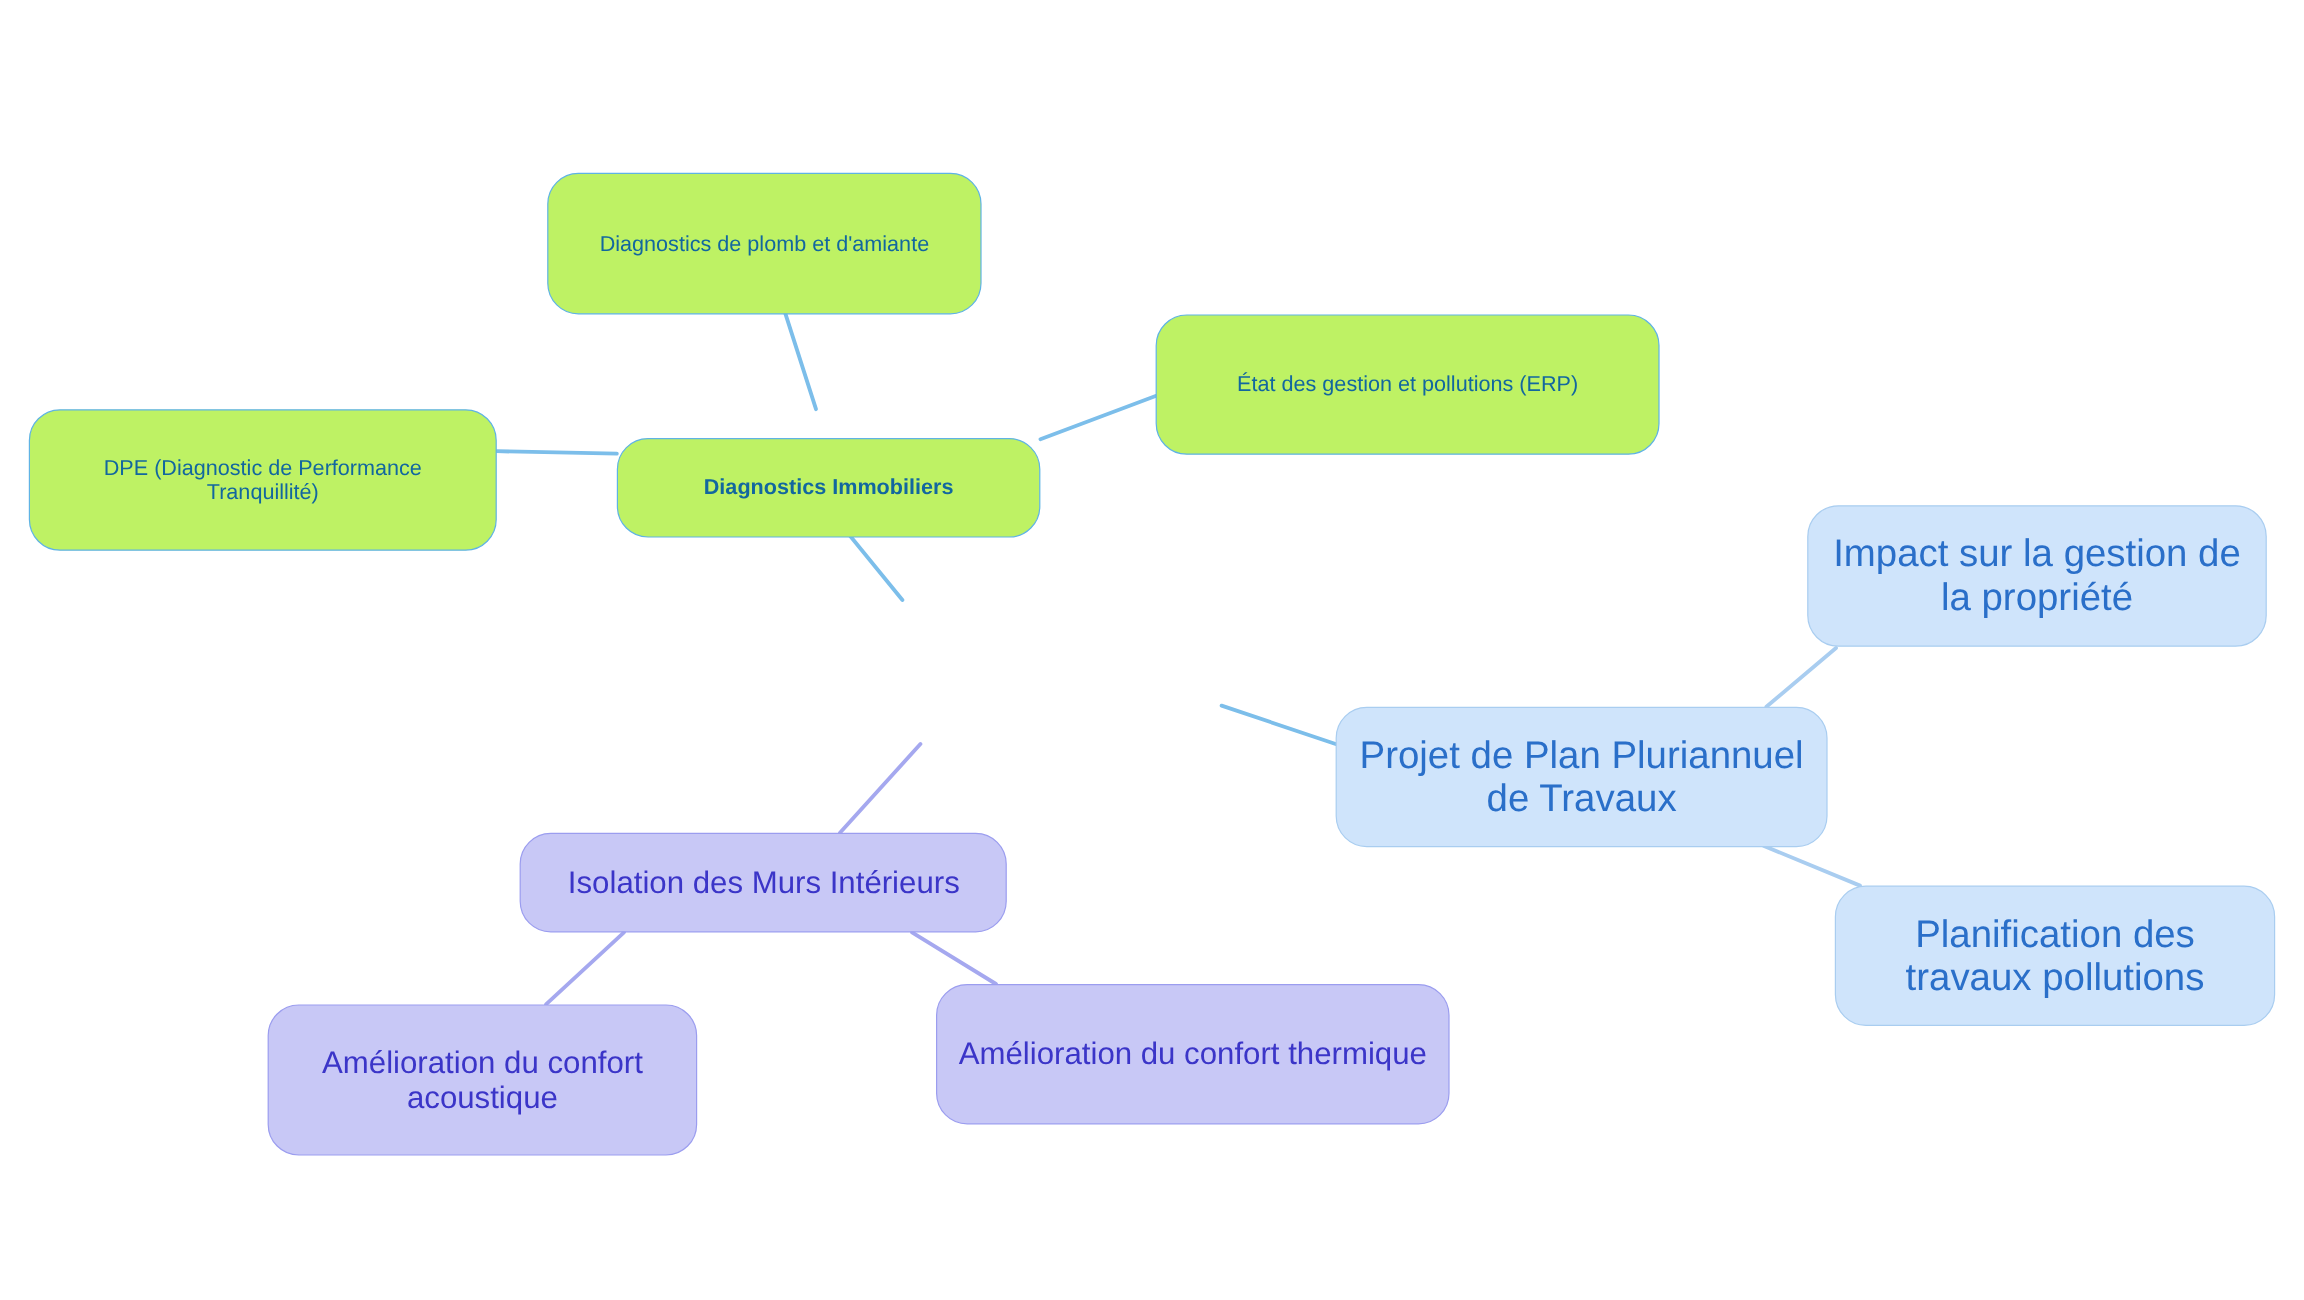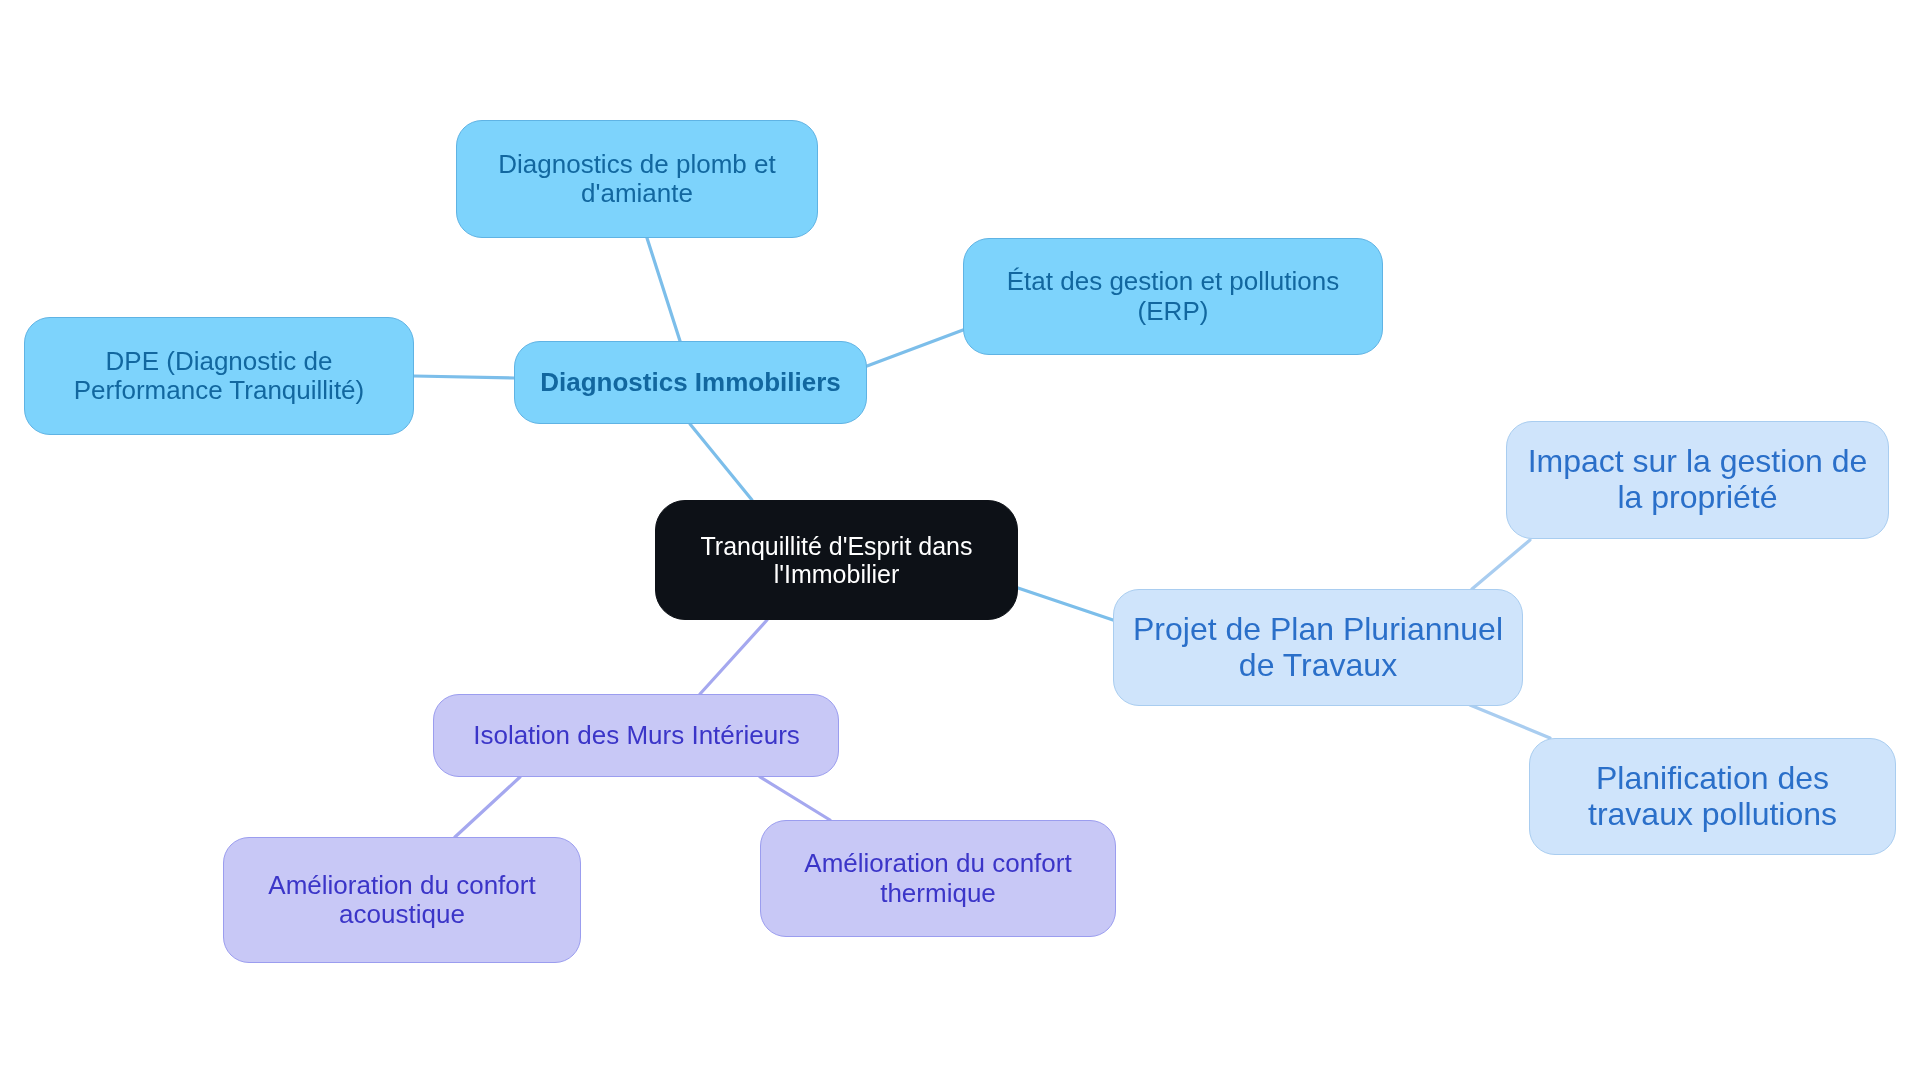--- a/index.html
+++ b/index.html
@@ -43,24 +43,25 @@
     padding: 4px 14px;
   }
   .node.root {
     background: #0d1117;
     border: 1px solid #0d1117;
     color: #ffffff;
     font-size: 25px;
     border-radius: 30px;
   }
   .node.blue-mid {
-    background: #7dd3fc;
+    background: #bef264;
     border: 1.6px solid #5fb3e4;
     color: #12679f;
-    font-size: 26px;
+    font-size: 18px;
+    margin-top: 24px;
   }
   .node.blue-light {
     background: #cfe4fb;
     border: 1.6px solid #a9cdf0;
     color: #2a6fc9;
     font-size: 32px;
   }
   .node.purple {
     background: #c8c8f6;
     border: 1.6px solid #9b9def;
@@ -79,23 +80,20 @@
       <line x1="867" y1="366" x2="963" y2="330" stroke="#7cbeea" stroke-width="3.2" stroke-linecap="round"></line>
       <line x1="514" y1="378" x2="414" y2="376" stroke="#7cbeea" stroke-width="3.2" stroke-linecap="round"></line>
       <line x1="1018" y1="588" x2="1113" y2="620" stroke="#7cbeea" stroke-width="3.2" stroke-linecap="round"></line>
       <line x1="1472" y1="589" x2="1530" y2="540" stroke="#a9cdf0" stroke-width="3.2" stroke-linecap="round"></line>
       <line x1="1470" y1="705" x2="1550" y2="738" stroke="#a9cdf0" stroke-width="3.2" stroke-linecap="round"></line>
       <line x1="767" y1="620" x2="700" y2="694" stroke="#a5a8ef" stroke-width="3.2" stroke-linecap="round"></line>
       <line x1="520" y1="777" x2="455" y2="837" stroke="#a5a8ef" stroke-width="3.2" stroke-linecap="round"></line>
       <line x1="760" y1="777" x2="830" y2="820" stroke="#a5a8ef" stroke-width="3.2" stroke-linecap="round"></line>
     </svg>
 
-  <div class="node root" style="left: 655px; top: 500px; width: 363px; height: 120px;">
-    <span>Tranquillité d'Esprit dans l'Immobilier</span>
-  </div>
 
   <div class="node blue-mid" style="left: 514px; top: 341px; width: 353px; height: 83px; font-weight: bold;">
     <span>Diagnostics Immobiliers</span>
   </div>
 
   <div class="node blue-mid" style="left: 456px; top: 120px; width: 362px; height: 118px;">
     <span>Diagnostics de plomb et d'amiante</span>
   </div>
 
   <div class="node blue-mid" style="left: 963px; top: 238px; width: 420px; height: 117px;">
@@ -119,17 +117,17 @@
   </div>
 
   <div class="node purple" style="left: 433px; top: 694px; width: 406px; height: 83px; padding-left: 15px;">
     <span>Isolation des Murs Intérieurs</span>
   </div>
 
   <div class="node purple" style="left: 223px; top: 837px; width: 358px; height: 126px;">
     <span>Amélioration du confort acoustique</span>
   </div>
 
-  <div class="node purple" style="left: 760px; top: 820px; width: 356px; height: 117px;">
+  <div class="node purple" style="left: 780px; top: 820px; width: 428px; height: 117px;">
     <span>Amélioration du confort thermique</span>
   </div>
 
 </div>
 
 </body></html>

